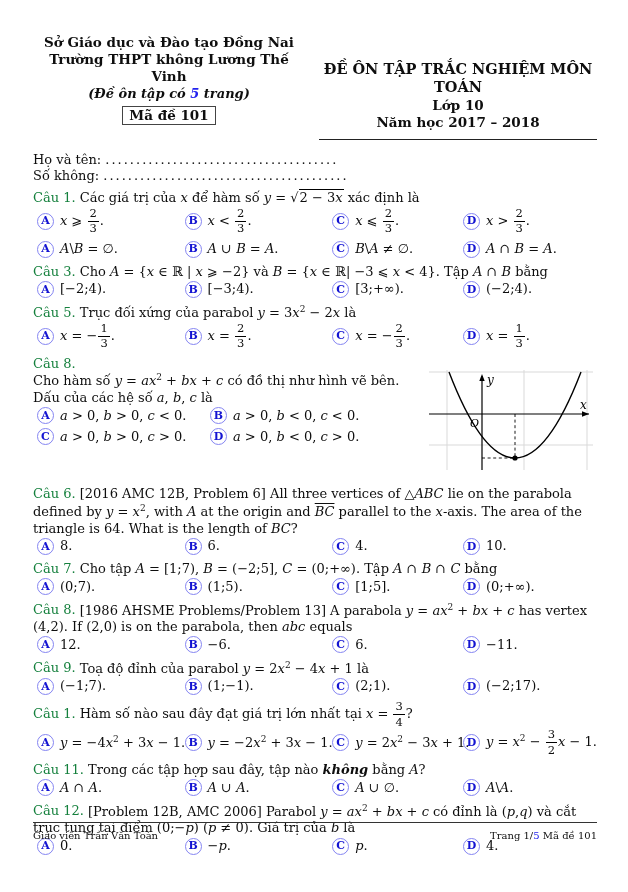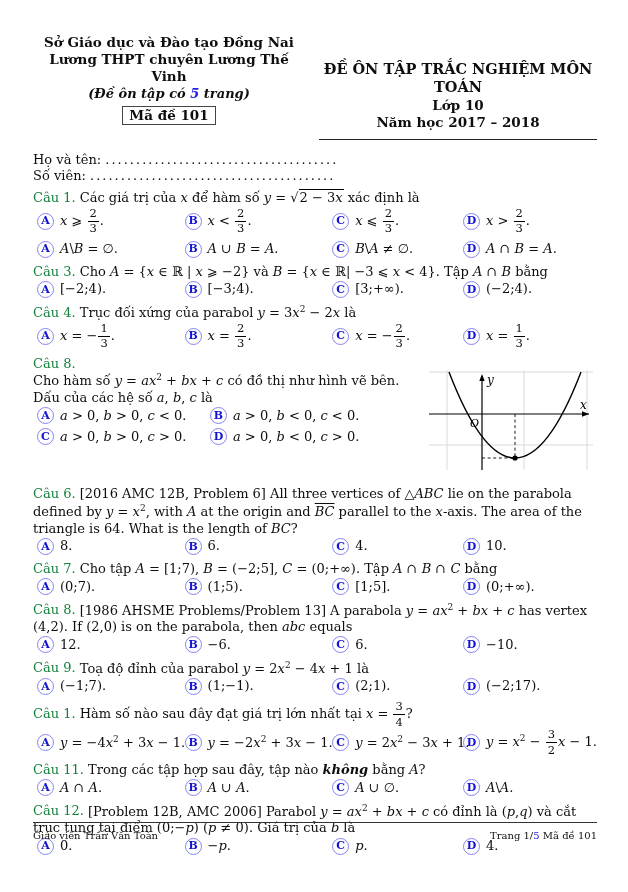--- a/index.html
+++ b/index.html
@@ -56,34 +56,34 @@
   .footer .row{display:flex;justify-content:space-between;font-size:10px;}
 </style>
 </head>
 <body>
 
 <div class="page">
 
   <div class="header">
     <div class="header-left">
       <div class="l1">Sở Giáo dục và Đào tạo Đồng Nai</div>
-      <div class="l2">Lương THPT chuyên Lương Thế Vinh</div>
+      <div class="l2">Trường THPT không Lương Thế Vinh</div>
       <div class="note">(Đề ôn tập có <span class="blue">5</span> trang)</div>
       <div><span class="code-box">Mã đề 101</span></div>
     </div>
     <div class="header-right">
       <div class="t1">ĐỀ ÔN TẬP TRẮC NGHIỆM MÔN TOÁN</div>
       <div class="t2">Lớp 10</div>
       <div class="t3">Năm học 2017 – 2018</div>
     </div>
   </div>
 
   <div class="student">
     <div class="line"><span>Họ và tên:</span> <span class="dots">......................................</span></div>
-    <div class="line"><span>Số viên:</span> <span class="dots">........................................</span></div>
+    <div class="line"><span>Số không:</span> <span class="dots">........................................</span></div>
   </div>
 
   <div class="questions" id="questions">
       <div class="question">
         <div class="q-body"><span class="q-label">Câu 1.</span> <span class="q-text">Các giá trị của <i>x</i> để hàm số <i>y</i> = <span class="sqrt">√<span class="rad">2 − 3<i>x</i></span></span> xác định là</span></div>
         <div class="options row4">
           <div class="option">
             <span class="opt-letter">A</span>
             <span class="opt-text"><i>x</i> ⩾ <span class="frac"><span class="num">2</span><span class="den">3</span></span>.</span>
           </div>
@@ -136,21 +136,21 @@
             <span class="opt-letter">C</span>
             <span class="opt-text">[3;+∞).</span>
           </div>
           <div class="option">
             <span class="opt-letter">D</span>
             <span class="opt-text">(−2;4).</span>
           </div>
         </div>
       </div>
       <div class="question">
-        <div class="q-body"><span class="q-label">Câu 4.</span> <span class="q-text">Trục đối xứng của parabol <i>y</i> = 3<i>x</i><sup>2</sup> − 2<i>x</i> là</span></div>
+        <div class="q-body"><span class="q-label">Câu 5.</span> <span class="q-text">Trục đối xứng của parabol <i>y</i> = 3<i>x</i><sup>2</sup> − 2<i>x</i> là</span></div>
         <div class="options row4">
           <div class="option">
             <span class="opt-letter">A</span>
             <span class="opt-text"><i>x</i> = −<span class="frac"><span class="num">1</span><span class="den">3</span></span>.</span>
           </div>
           <div class="option">
             <span class="opt-letter">B</span>
             <span class="opt-text"><i>x</i> = <span class="frac"><span class="num">2</span><span class="den">3</span></span>.</span>
           </div>
           <div class="option">
@@ -272,21 +272,21 @@
           <div class="option">
             <span class="opt-letter">B</span>
             <span class="opt-text">−6.</span>
           </div>
           <div class="option">
             <span class="opt-letter">C</span>
             <span class="opt-text">6.</span>
           </div>
           <div class="option">
             <span class="opt-letter">D</span>
-            <span class="opt-text">−10.</span>
+            <span class="opt-text">−11.</span>
           </div>
         </div>
       </div>
       <div class="question">
         <div class="q-body"><span class="q-label">Câu 9.</span> <span class="q-text">Toạ độ đỉnh của parabol <i>y</i> = 2<i>x</i><sup>2</sup> − 4<i>x</i> + 1 là</span></div>
         <div class="options row4">
           <div class="option">
             <span class="opt-letter">A</span>
             <span class="opt-text">(−1;7).</span>
           </div>

